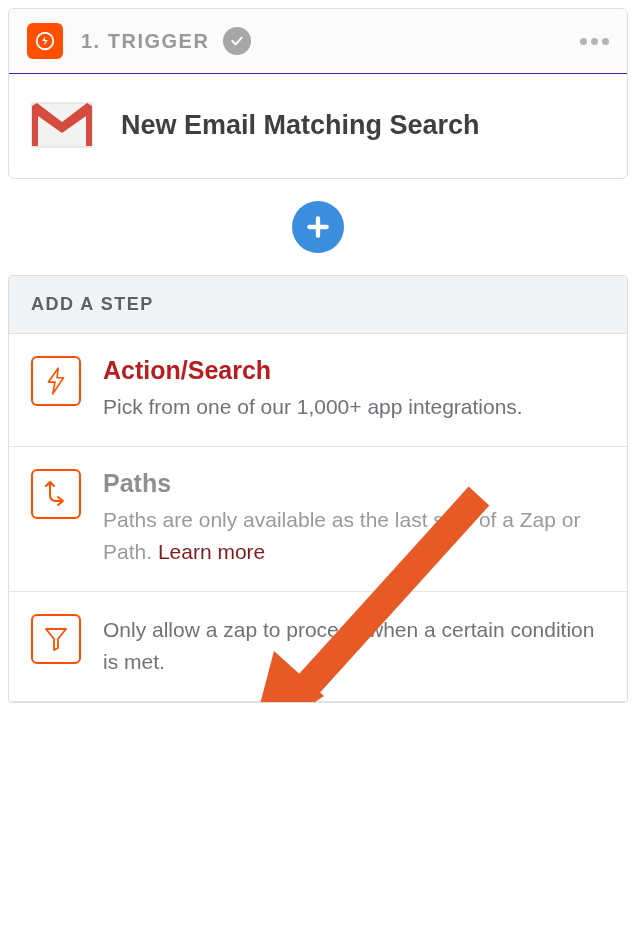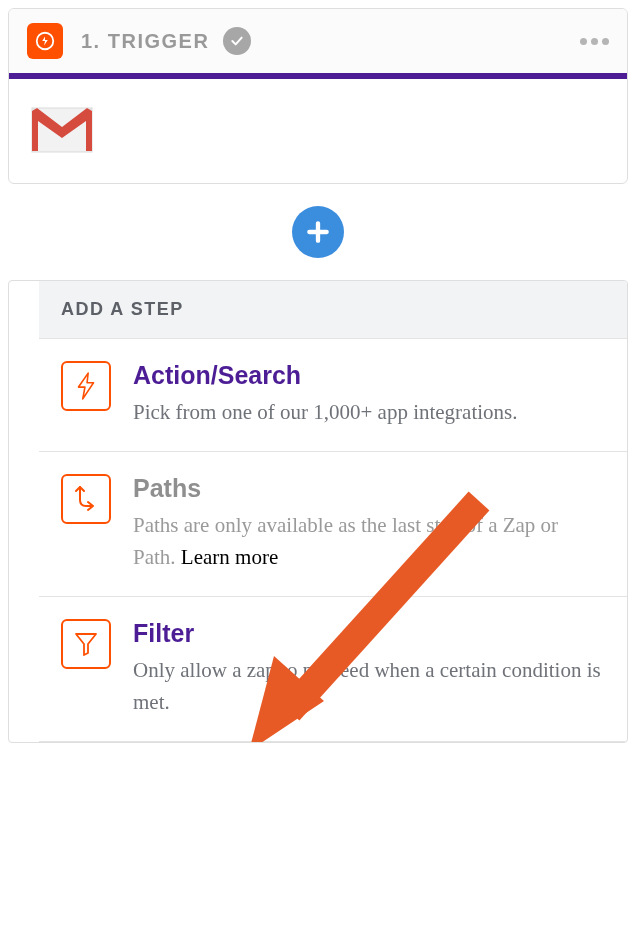--- a/index.html
+++ b/index.html
@@ -17,21 +17,21 @@
       border: 1px solid #dedede;
       border-radius: 6px;
       background: #ffffff;
       overflow: hidden;
     }
     .trigger-header {
       display: flex;
       align-items: center;
       padding: 14px 18px;
       background: #fbfbfb;
-      border-bottom: 6px solid #4c1d95;
+      border-bottom: 1px solid #4c1d95;
     }
     .trigger-icon-box {
       width: 36px;
       height: 36px;
       border-radius: 6px;
       background: #ff4f00;
       display: flex;
       align-items: center;
       justify-content: center;
       margin-right: 18px;
@@ -129,37 +129,36 @@
       justify-content: center;
       flex-shrink: 0;
       margin-right: 22px;
     }
     .step-text {
       flex: 1;
     }
     .step-title {
       font-size: 25px;
       font-weight: 700;
-      color: #4c1d95;
+      color: #b91c1c;
       margin-bottom: 6px;
     }
     .step-title.muted {
       color: #8f8f8f;
     }
     .step-desc {
       font-size: 21px;
       color: #6f7278;
       line-height: 1.55;
-      font-family: Liberation Serif, serif;
     }
     .step-desc.muted {
       color: #9a9a9a;
     }
     .learn-more {
-      color: #000000;
+      color: #7f1d1d;
     }
     .arrow-overlay {
       position: absolute;
       pointer-events: none;
     }
   </style>
 </head>
 <body>
 
 <div class="trigger-card">
@@ -183,32 +182,33 @@
     </div>
   </div>
   <div class="trigger-body">
     <div class="gmail-icon">
       <svg width="62" height="46" viewBox="0 0 62 46">
         <rect x="1" y="1" width="60" height="44" fill="#f2f2f2" stroke="#d9d9d9" stroke-width="1"></rect>
         <path d="M1 1 L31 26 L61 1" fill="none" stroke="#e0e0e0" stroke-width="2"></path>
         <path d="M1 4 L1 44 L7 44 L7 14 L31 31 L55 14 L55 44 L61 44 L61 4 L56 1 L31 20 L6 1 Z" fill="#d54c3f"></path>
       </svg>
     </div>
+    <div class="trigger-title">New Email Matching Search</div>
   </div>
 </div>
 
 <div class="add-button-wrap">
   <div class="add-button">
     <svg width="26" height="26" viewBox="0 0 24 24">
       <path d="M12 4 L12 20 M4 12 L20 12" stroke="#ffffff" stroke-width="4" stroke-linecap="round"></path>
     </svg>
   </div>
 </div>
 
-<div class="steps-panel" style="position:relative;padding-left:30px;">
+<div class="steps-panel" style="position:relative;">
   <div class="section-header">ADD A STEP</div>
 
   <div class="step-item">
     <div class="step-icon">
       <svg width="26" height="30" viewBox="0 0 24 28">
         <path d="M14 2 L5 15 L11 15 L9 26 L19 11 L13 11 Z" fill="none" stroke="#ff4f00" stroke-width="1.5" stroke-linejoin="round"></path>
       </svg>
     </div>
     <div class="step-text">
       <div class="step-title">Action/Search</div>
@@ -231,21 +231,20 @@
     </div>
   </div>
 
   <div class="step-item">
     <div class="step-icon">
       <svg width="26" height="28" viewBox="0 0 26 28">
         <path d="M3 4 L23 4 L15 14 L15 23 L11 25 L11 14 Z" fill="none" stroke="#ff4f00" stroke-width="1.8" stroke-linejoin="round"></path>
       </svg>
     </div>
     <div class="step-text">
-      <div class="step-title">Filter</div>
       <div class="step-desc">Only allow a zap to proceed when a certain condition is met.</div>
     </div>
   </div>
 
   <svg class="arrow-overlay" style="left:210px; top:200px;" width="290" height="280" viewBox="0 0 290 280">
     <line x1="260" y1="20" x2="70" y2="230" stroke="#e85a25" stroke-width="28"></line>
     <polygon points="30,270 105,220 55,175" fill="#e85a25"></polygon>
   </svg>
 </div>
 

